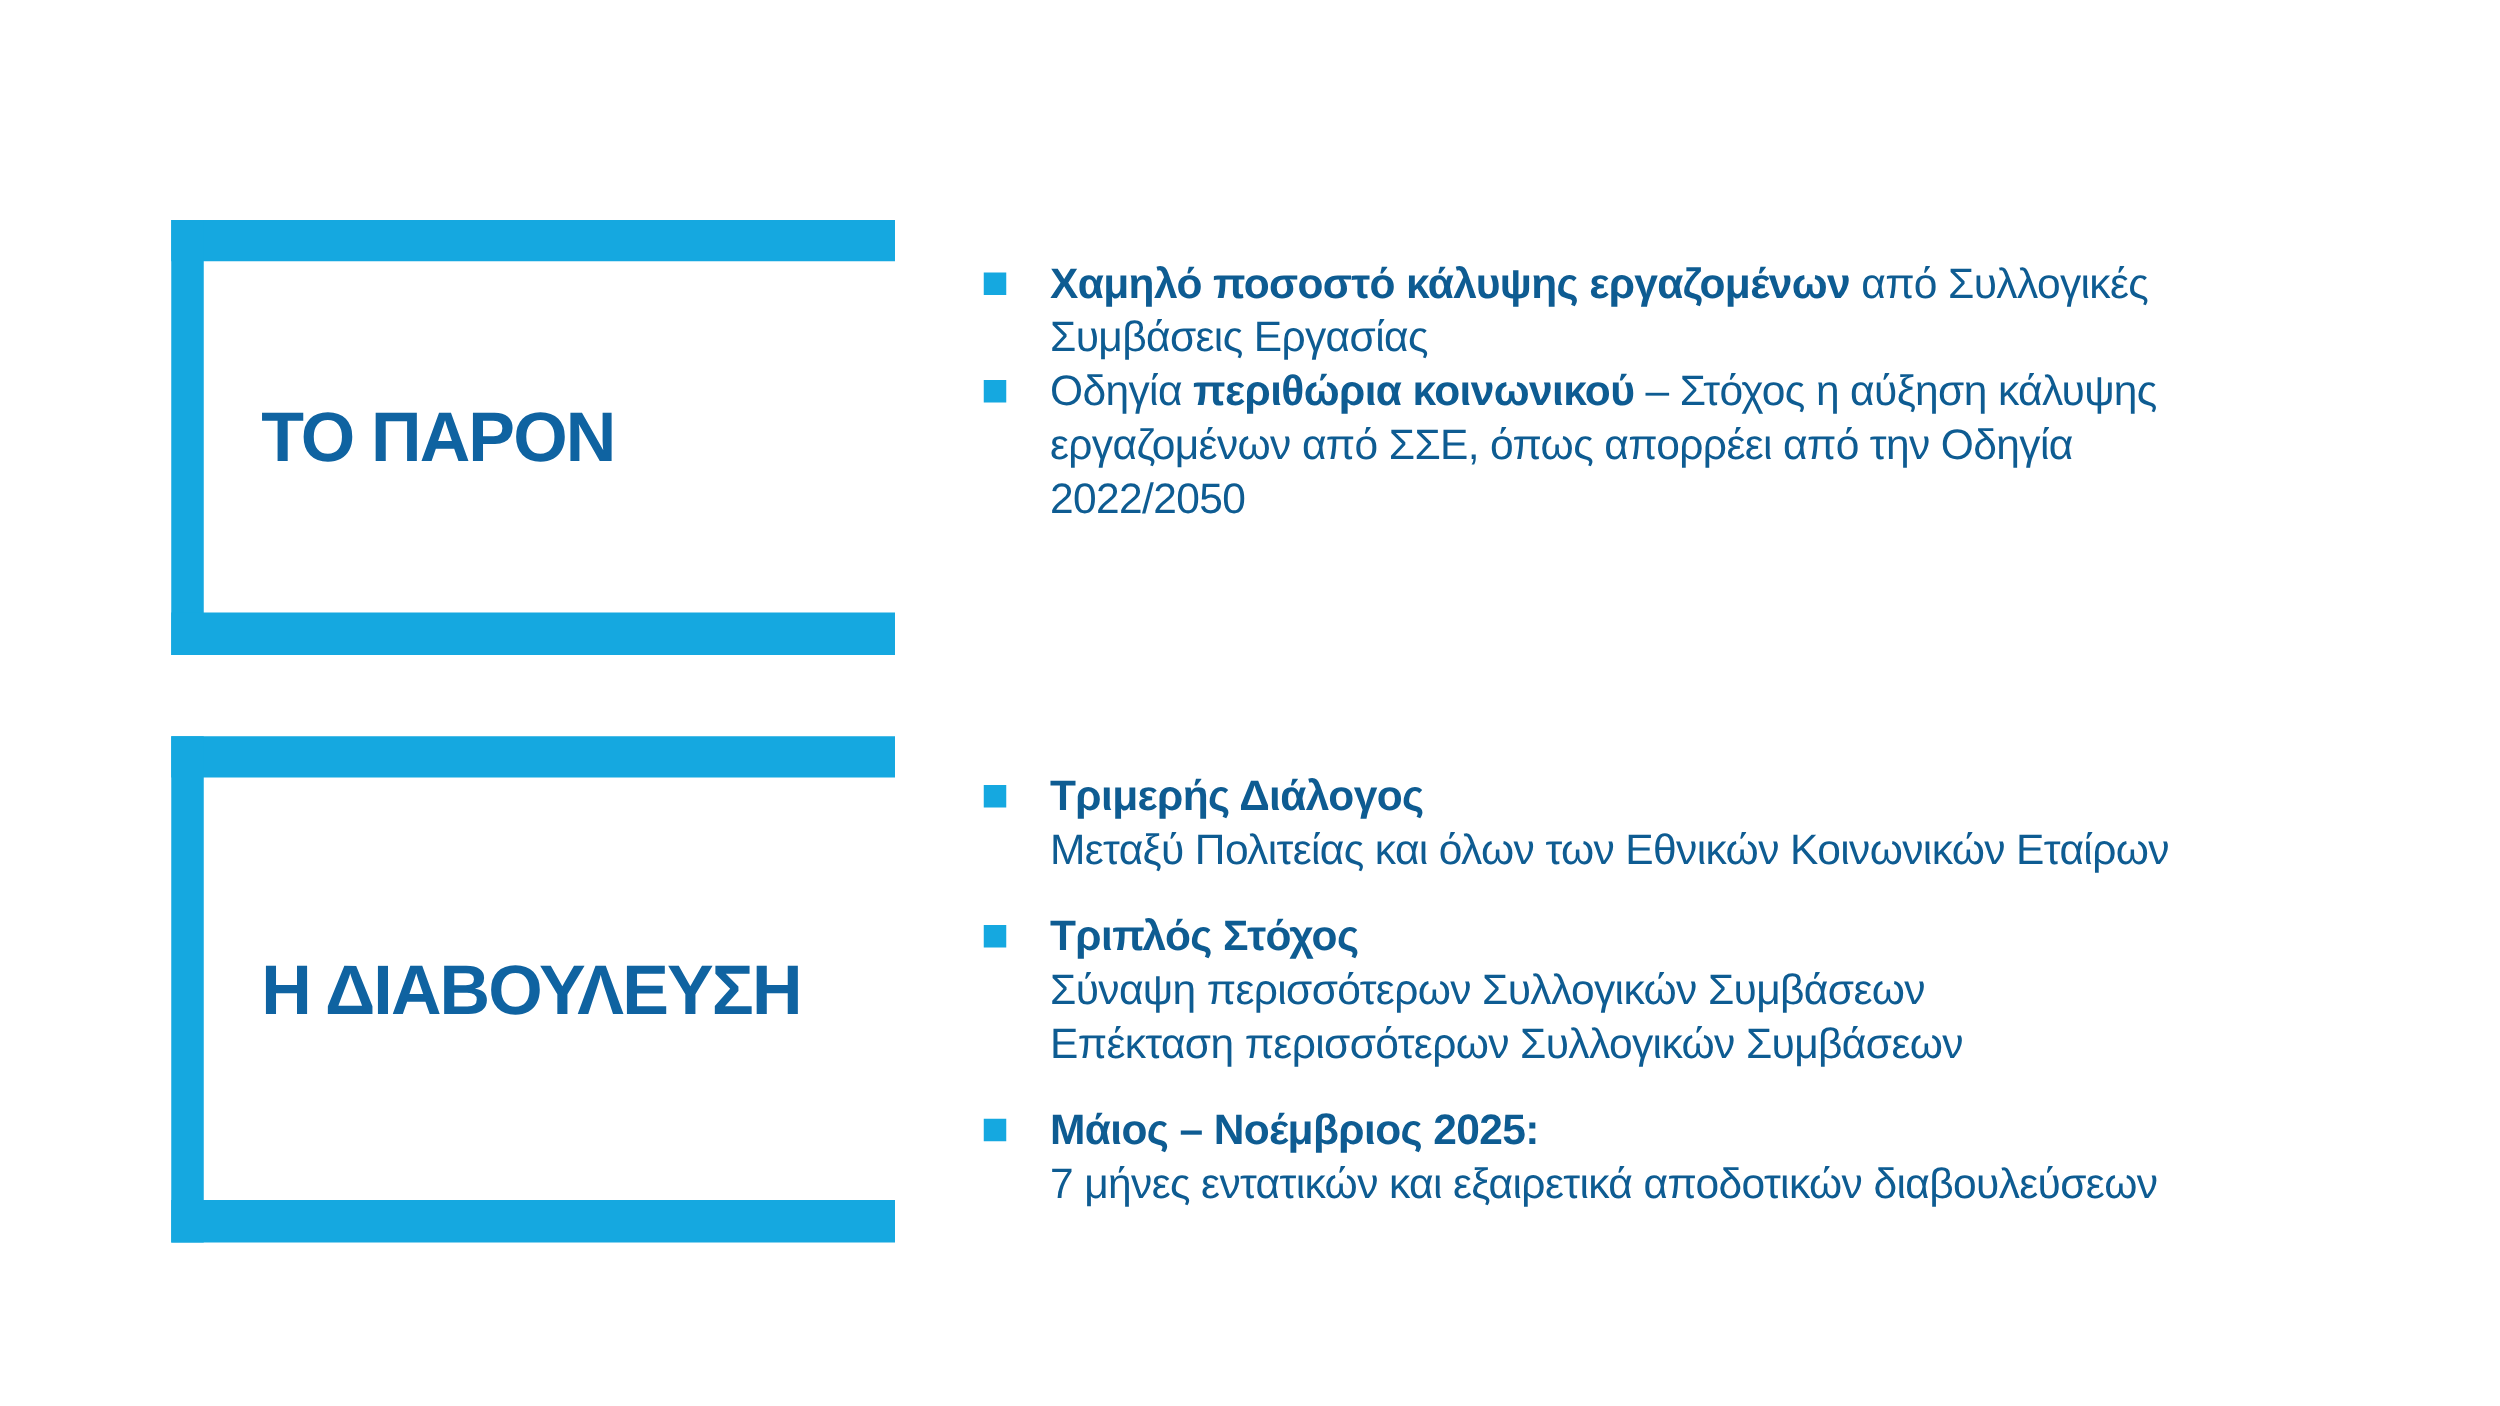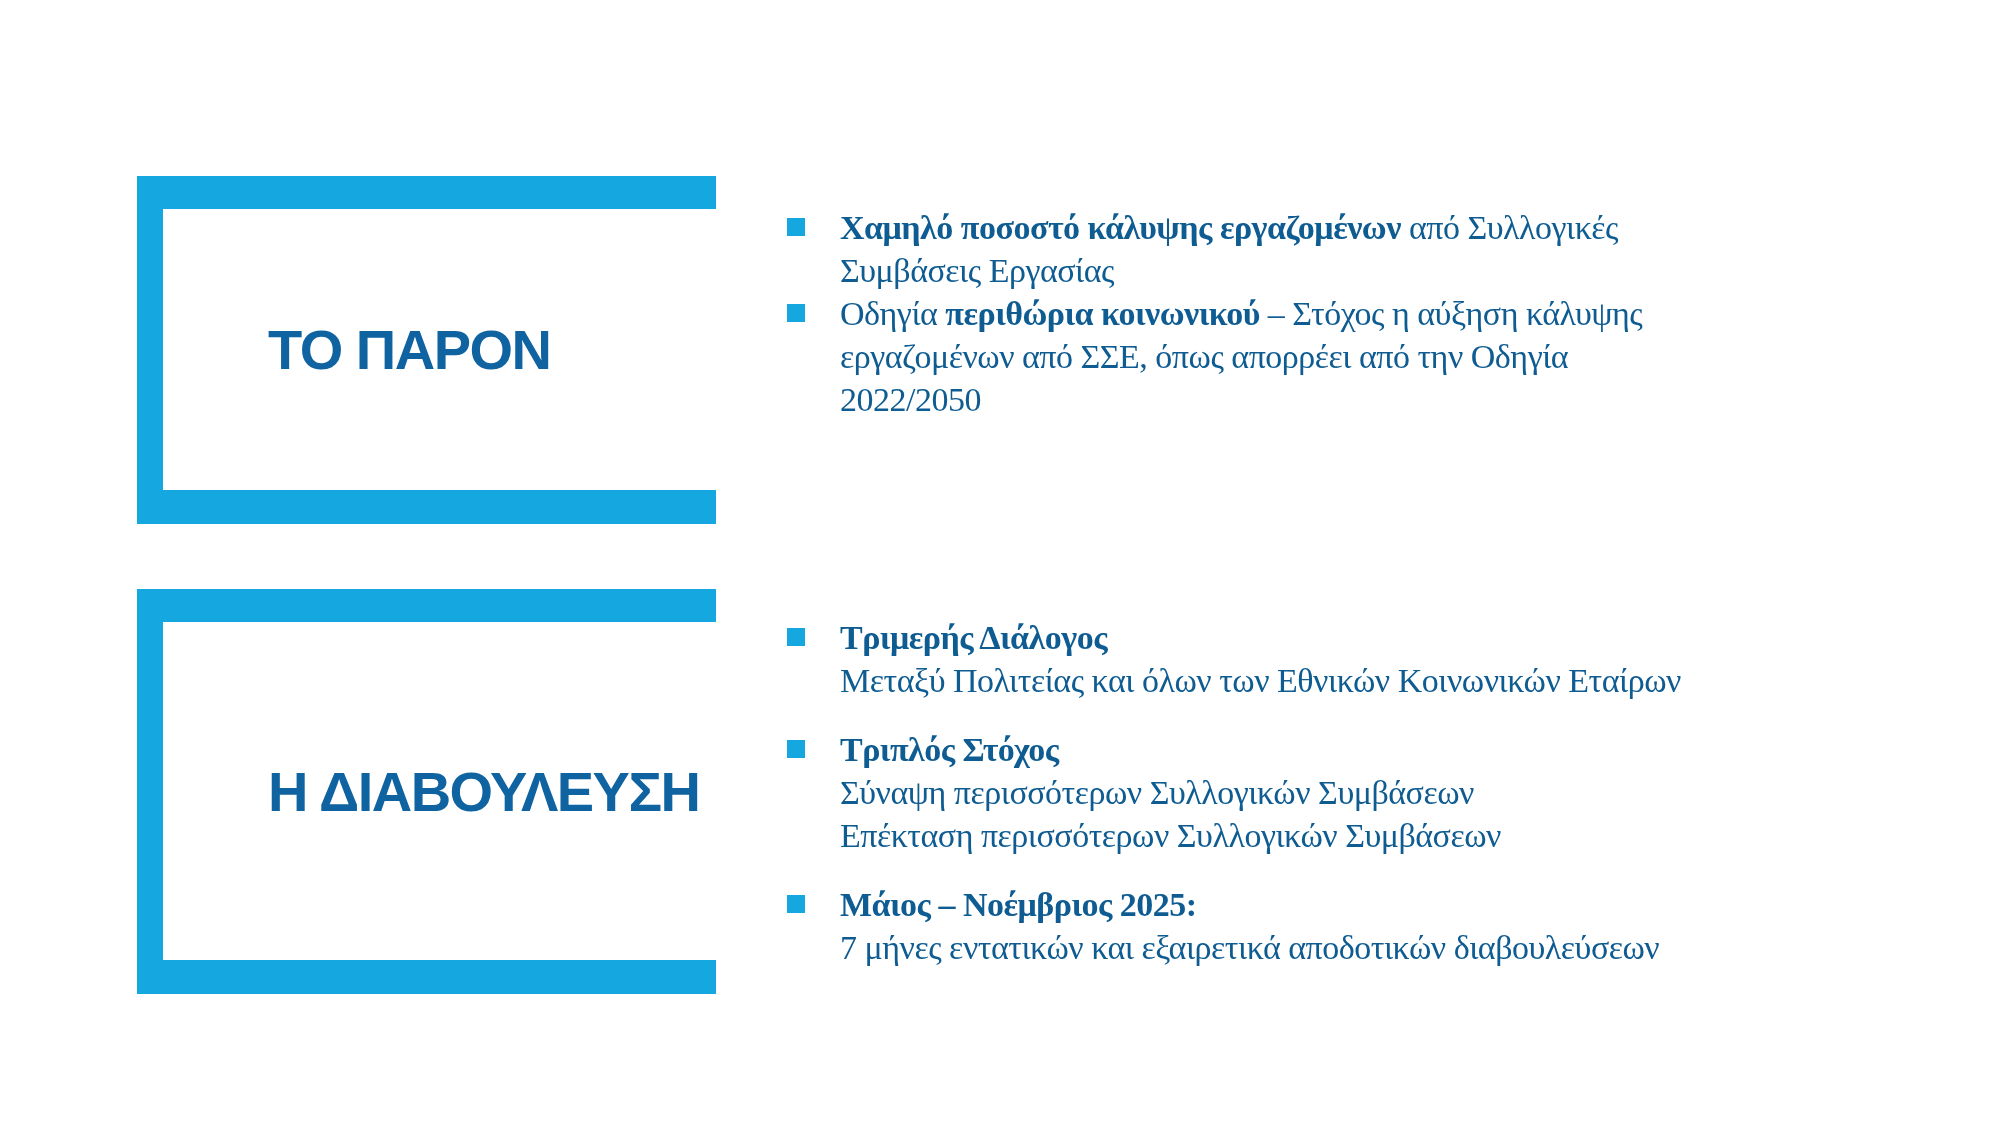--- a/index.html
+++ b/index.html
@@ -21,42 +21,42 @@
   .frame{position:absolute;left:137px;width:579px;}
   .frame-1{top:176px;height:348px;}
   .frame-2{top:589px;height:405px;}
   .bar{position:absolute;background:var(--accent);}
   .bar-top{top:0;left:0;right:0;height:33px;}
   .bar-left{top:0;left:0;bottom:0;width:26px;}
   .bar-bottom{bottom:0;left:0;right:0;height:34px;}
   .frame-inner{
     position:absolute;top:33px;left:26px;right:0;bottom:34px;
     display:flex;align-items:center;
-    padding-left:105px;
+    padding-left:46px;
   }
   .frame-title{
     font-size:56px;font-weight:bold;letter-spacing:-1.5px;
     color:var(--title);white-space:nowrap;
   }
   
   .bullets{position:absolute;left:787px;width:1140px;}
   .bullets-1{top:206px;}
   .bullets-2{top:616px;}
   .item{display:flex;align-items:flex-start;}
   .bullets-2 .item{margin-bottom:26px;}
   .bullets-2 .item:last-child{margin-bottom:0;}
   .sq{
     flex:none;width:18px;height:18px;background:var(--accent);
     margin:12px 35px 0 0;
   }
   .txt{
     font-size:34px;line-height:43px;letter-spacing:-0.5px;
     color:var(--body);
   }
-  .line{white-space:nowrap;font-family:Liberation Serif, serif;}
+  .line{white-space:nowrap;}
   .b{font-weight:bold;}
 </style>
 </head>
 <body>
 
 <div class="canvas">
 
   <div class="frame frame-1">
     <div class="bar bar-top"></div>
     <div class="bar bar-left"></div>

